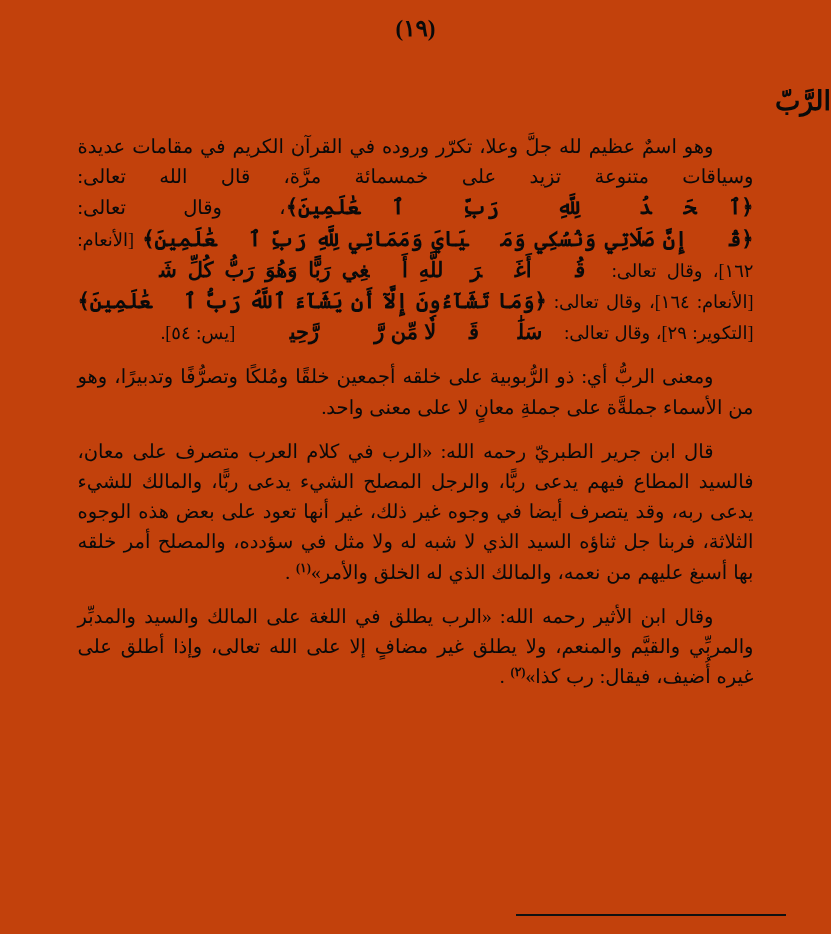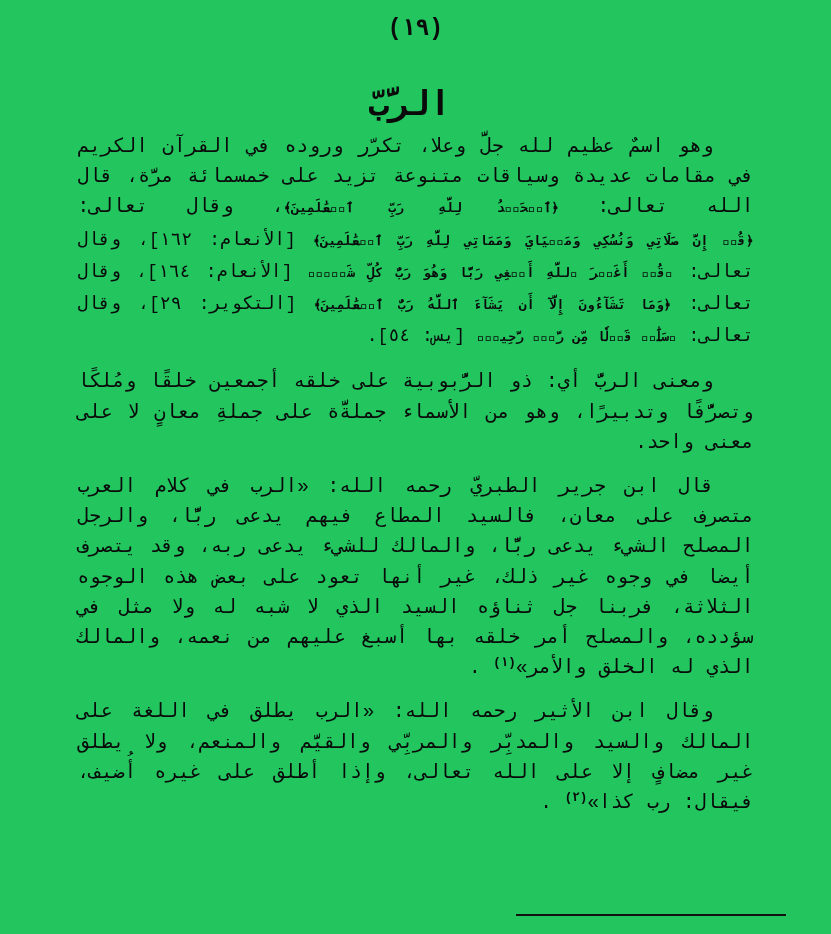--- a/index.html
+++ b/index.html
@@ -5,23 +5,23 @@
   html, body {
     margin: 0;
     padding: 0;
     background: #ffffff;
   }
 
   #page {
     position: relative;
     width: 831px;
     height: 934px;
-    background: #22c55e;
+    background: #c2410c;
     overflow: hidden;
-    font-family: Liberation Mono, monospace;
+    font-family: Liberation Serif, serif;
     color: #0a0a0a;
     direction: rtl;
   }
 
   
   .page-number {
     position: absolute;
     top: 14px;
     left: 0;
     right: 0;
@@ -30,23 +30,23 @@
     line-height: 30px;
     font-weight: 700;
     letter-spacing: 0.5px;
   }
 
   
   .page-title {
     position: absolute;
     top: 66px;
     left: 0;
-    right: 12px;
-    text-align: center;
-    font-size: 34px;
+    right: 0;
+    text-align: right;
+    font-size: 27px;
     line-height: 34px;
     font-weight: 700;
   }
 
   
   .body {
     position: absolute;
     top: 132px;
     right: 40px;
     left: 40px;
@@ -65,21 +65,21 @@
     word-spacing: 1px;
   }
 
   p.para.last-centered {
     text-align-last: right;
   }
 
   
   .ayah {
     font-weight: 700;
-    font-size: 13px;
+    font-size: 21px;
     white-space: nowrap;
   }
 
   .ref {
     font-weight: 500;
     font-size: 18px;
   }
 
   
   sup.fn {

